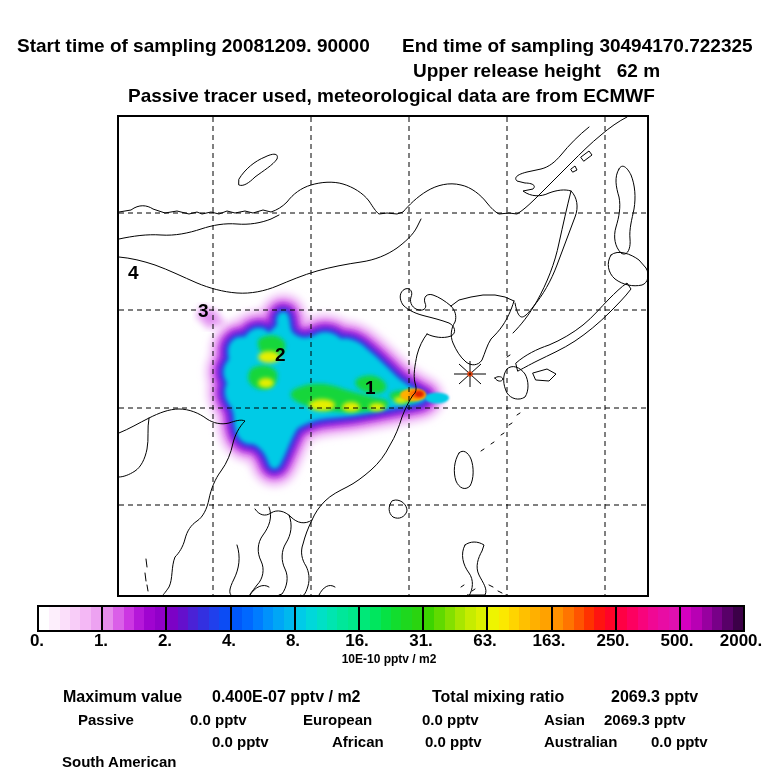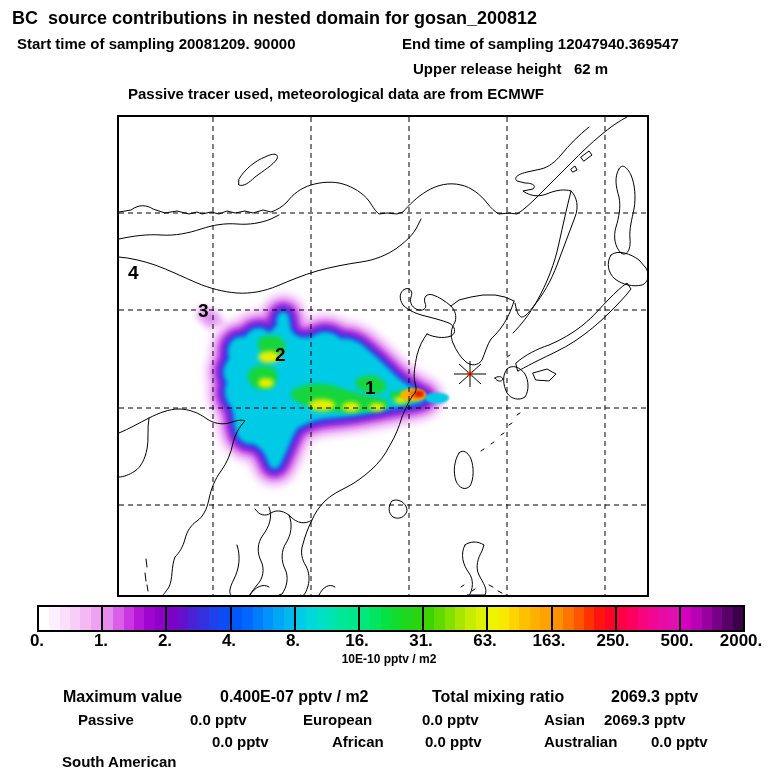--- a/index.html
+++ b/index.html
@@ -1,42 +1,41 @@
 <!DOCTYPE html>
 <html><head>
 <meta charset="utf-8">
 <style>
   html,body{margin:0;padding:0;background:#fff;}
   .page{position:relative;width:768px;height:768px;background:#fff;overflow:hidden;
         font-family:"Liberation Sans",sans-serif;font-weight:bold;color:#000;}
   .abs{position:absolute;white-space:pre;line-height:1.1;}
   .title{font-size:18px;}
-  .hline{font-size:15px;}
+  .hline{font-size:19px;}
   .map{position:absolute;left:117px;top:115px;width:532px;height:482px;
        border:2px solid #000;box-sizing:border-box;overflow:hidden;background:#fff;}
   .map svg{position:absolute;left:0;top:0;}
   .ptlabel{position:absolute;font-size:19px;font-weight:bold;line-height:1;}
   .cb{position:absolute;left:37px;top:605px;width:704px;height:23px;
       border:2px solid #000;box-sizing:content-box;display:flex;}
   .cb-seg{flex:1 1 0;border-left:2px solid #000;}
   .cb-seg:first-child{border-left:none;}
   .cb-ticks{position:absolute;left:37px;top:631px;width:706px;height:20px;}
   .cb-tick{position:absolute;top:0;transform:translateX(-50%);font-size:17px;white-space:pre;}
   .unit{font-size:12px;}
   .stats{font-size:15px;}
   .stats-max{font-size:16px;}
 </style>
 </head>
 <body>
 
 <div class="page">
 
-  <div class="abs title" style="left:12px;top:9px;">BC  source contributions in nested domain for gosan_200812</div>
   <div class="abs hline" style="left:17px;top:36px;">Start time of sampling 20081209. 90000</div>
-  <div class="abs hline" style="left:402px;top:36px;">End time of sampling 12047940.369547</div>
+  <div class="abs hline" style="left:402px;top:36px;">End time of sampling 30494170.722325</div>
   <div class="abs hline" style="left:413px;top:61px;">Upper release height   62 m</div>
   <div class="abs hline" style="left:128px;top:86px;">Passive tracer used, meteorological data are from ECMWF</div>
 
   <div class="map">
     <svg width="528" height="478" viewBox="0 0 528 478">
       <defs>
         <filter id="b5" x="-40%" y="-40%" width="180%" height="180%">
             <feGaussianBlur stdDeviation="4.5"></feGaussianBlur>
           </filter>
         <filter id="b3" x="-40%" y="-40%" width="180%" height="180%">
@@ -197,21 +196,21 @@
       <span class="cb-tick" style="left: 384px;">31.</span>
       <span class="cb-tick" style="left: 448px;">63.</span>
       <span class="cb-tick" style="left: 512px;">163.</span>
       <span class="cb-tick" style="left: 576px;">250.</span>
       <span class="cb-tick" style="left: 640px;">500.</span>
       <span class="cb-tick" style="left: 704px;">2000.</span>
     </div>
   <div class="abs unit" style="left:389px;top:653px;transform:translateX(-50%);">10E-10 pptv / m2</div>
 
   <div class="abs stats-max" style="left:63px;top:688px;">Maximum value</div>
-  <div class="abs stats-max" style="left:220px;top:688px;">0.400E-07 pptv / m2</div>
+  <div class="abs stats-max" style="left:212px;top:688px;">0.400E-07 pptv / m2</div>
   <div class="abs stats-max" style="left:432px;top:688px;">Total mixing ratio</div>
   <div class="abs stats-max" style="left:611px;top:688px;">2069.3 pptv</div>
 
   <div class="abs stats" style="left:78px;top:712px;">Passive</div>
   <div class="abs stats" style="left:190px;top:712px;">0.0 pptv</div>
   <div class="abs stats" style="left:303px;top:712px;">European</div>
   <div class="abs stats" style="left:422px;top:712px;">0.0 pptv</div>
   <div class="abs stats" style="left:536px;top:712px;margin-left:8px;">Asian</div>
   <div class="abs stats" style="left:604px;top:712px;">2069.3 pptv</div>
 

